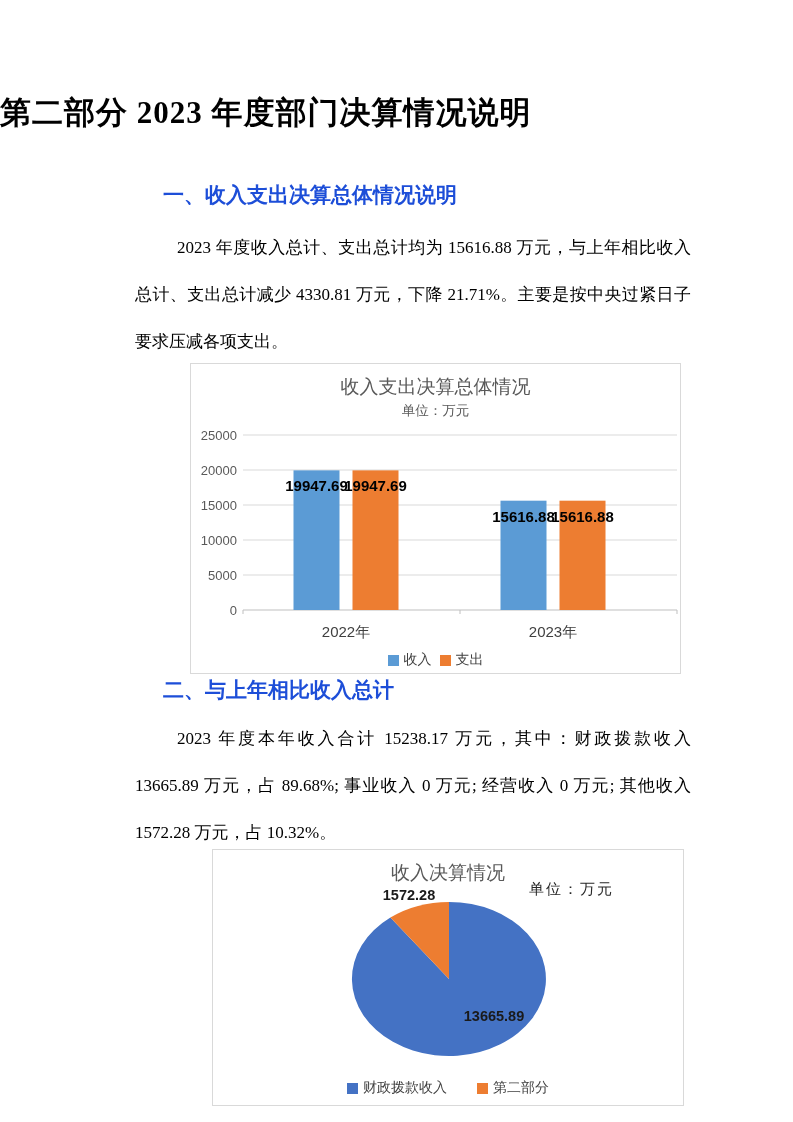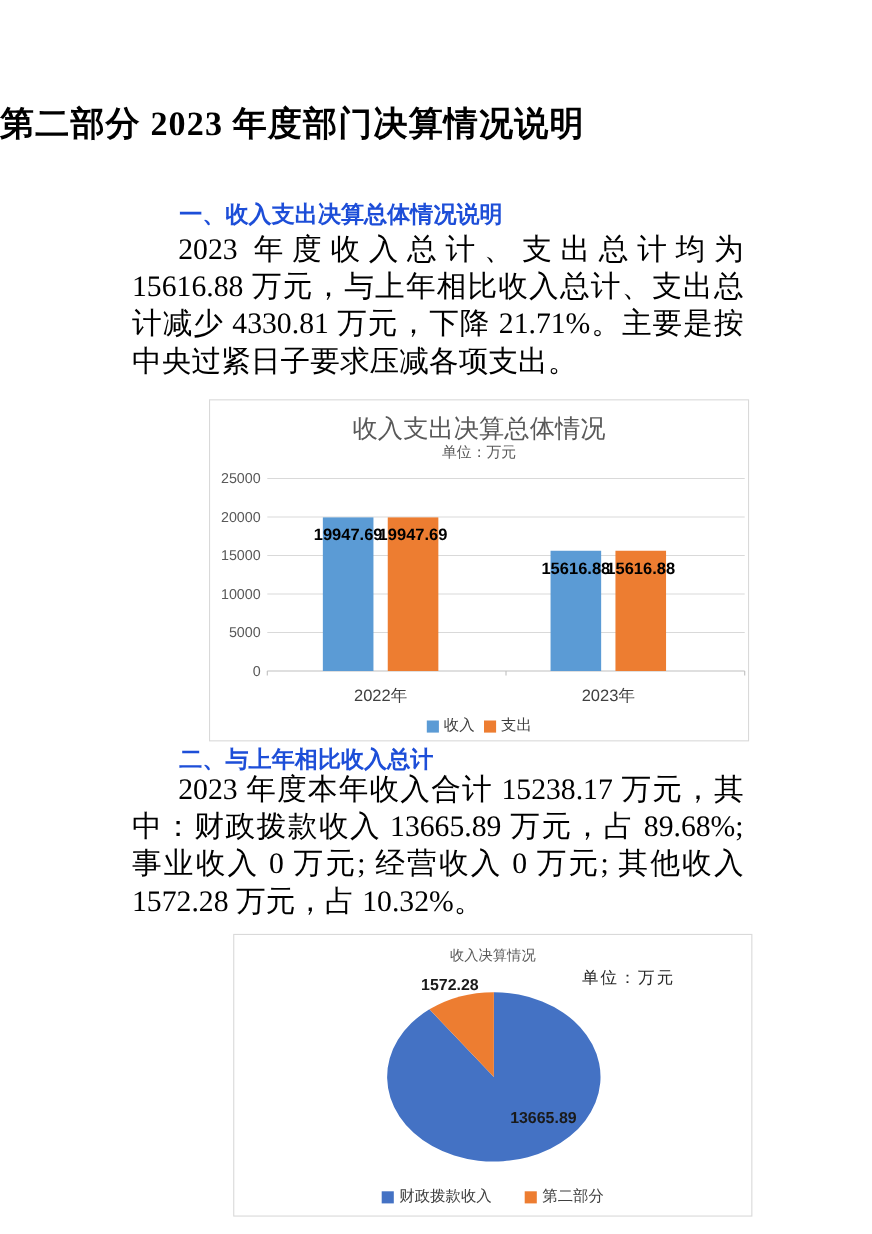--- a/index.html
+++ b/index.html
@@ -12,36 +12,36 @@
     text-align:left;font-size:31px;font-weight:bold;letter-spacing:1px;
     font-family:"Liberation Serif","DejaVu Serif",serif;
   }
   .sec-heading{
     position:absolute;left:163px;margin:0;font-size:21px;font-weight:bold;color:#1d4ed8;
     font-family:"Liberation Sans","DejaVu Sans",sans-serif;
   }
   .sec1{top:181px;}
   .sec2{top:676px;}
   .body-par{
-    position:absolute;left:120px;width:556px;margin:0;
-    font-size:27px;line-height:34px;text-align:justify;text-indent:42px;
+    position:absolute;left:120px;width:556px;margin:15px;
+    font-size:17px;line-height:47px;text-align:justify;text-indent:42px;
   }
   .par1{top:209px;}
   .par2{top:700px;}
   .chart-frame{
     position:absolute;background:#fff;border:1px solid #d9d9d9;box-sizing:border-box;
   }
   .bar-frame{left:150px;top:347px;width:491px;height:311px;}
   .pie-frame{left:172px;top:833px;width:472px;height:257px;}
   .chart-title{
     position:absolute;top:10px;left:0;width:100%;text-align:center;color:#595959;
     font-family:"Liberation Sans","DejaVu Sans",sans-serif;
   }
-  .bar-frame .chart-title{font-size:23px;}
-  .pie-frame .chart-title{font-size:13px;}
+  .bar-frame .chart-title{font-size:19px;}
+  .pie-frame .chart-title{font-size:19px;}
   .chart-sub{
     position:absolute;color:#595959;font-family:"Liberation Sans","DejaVu Sans",sans-serif;
   }
   .bar-frame .chart-sub{top:38px;left:0;width:100%;text-align:center;font-size:13.5px;}
   .pie-frame .chart-sub{
     top:30px;left:316px;font-size:15px;color:#262626;letter-spacing:2px;
     font-family:"Liberation Serif","DejaVu Serif",serif;
   }
   .plot-svg{position:absolute;left:0;top:0;}
   .legend{

